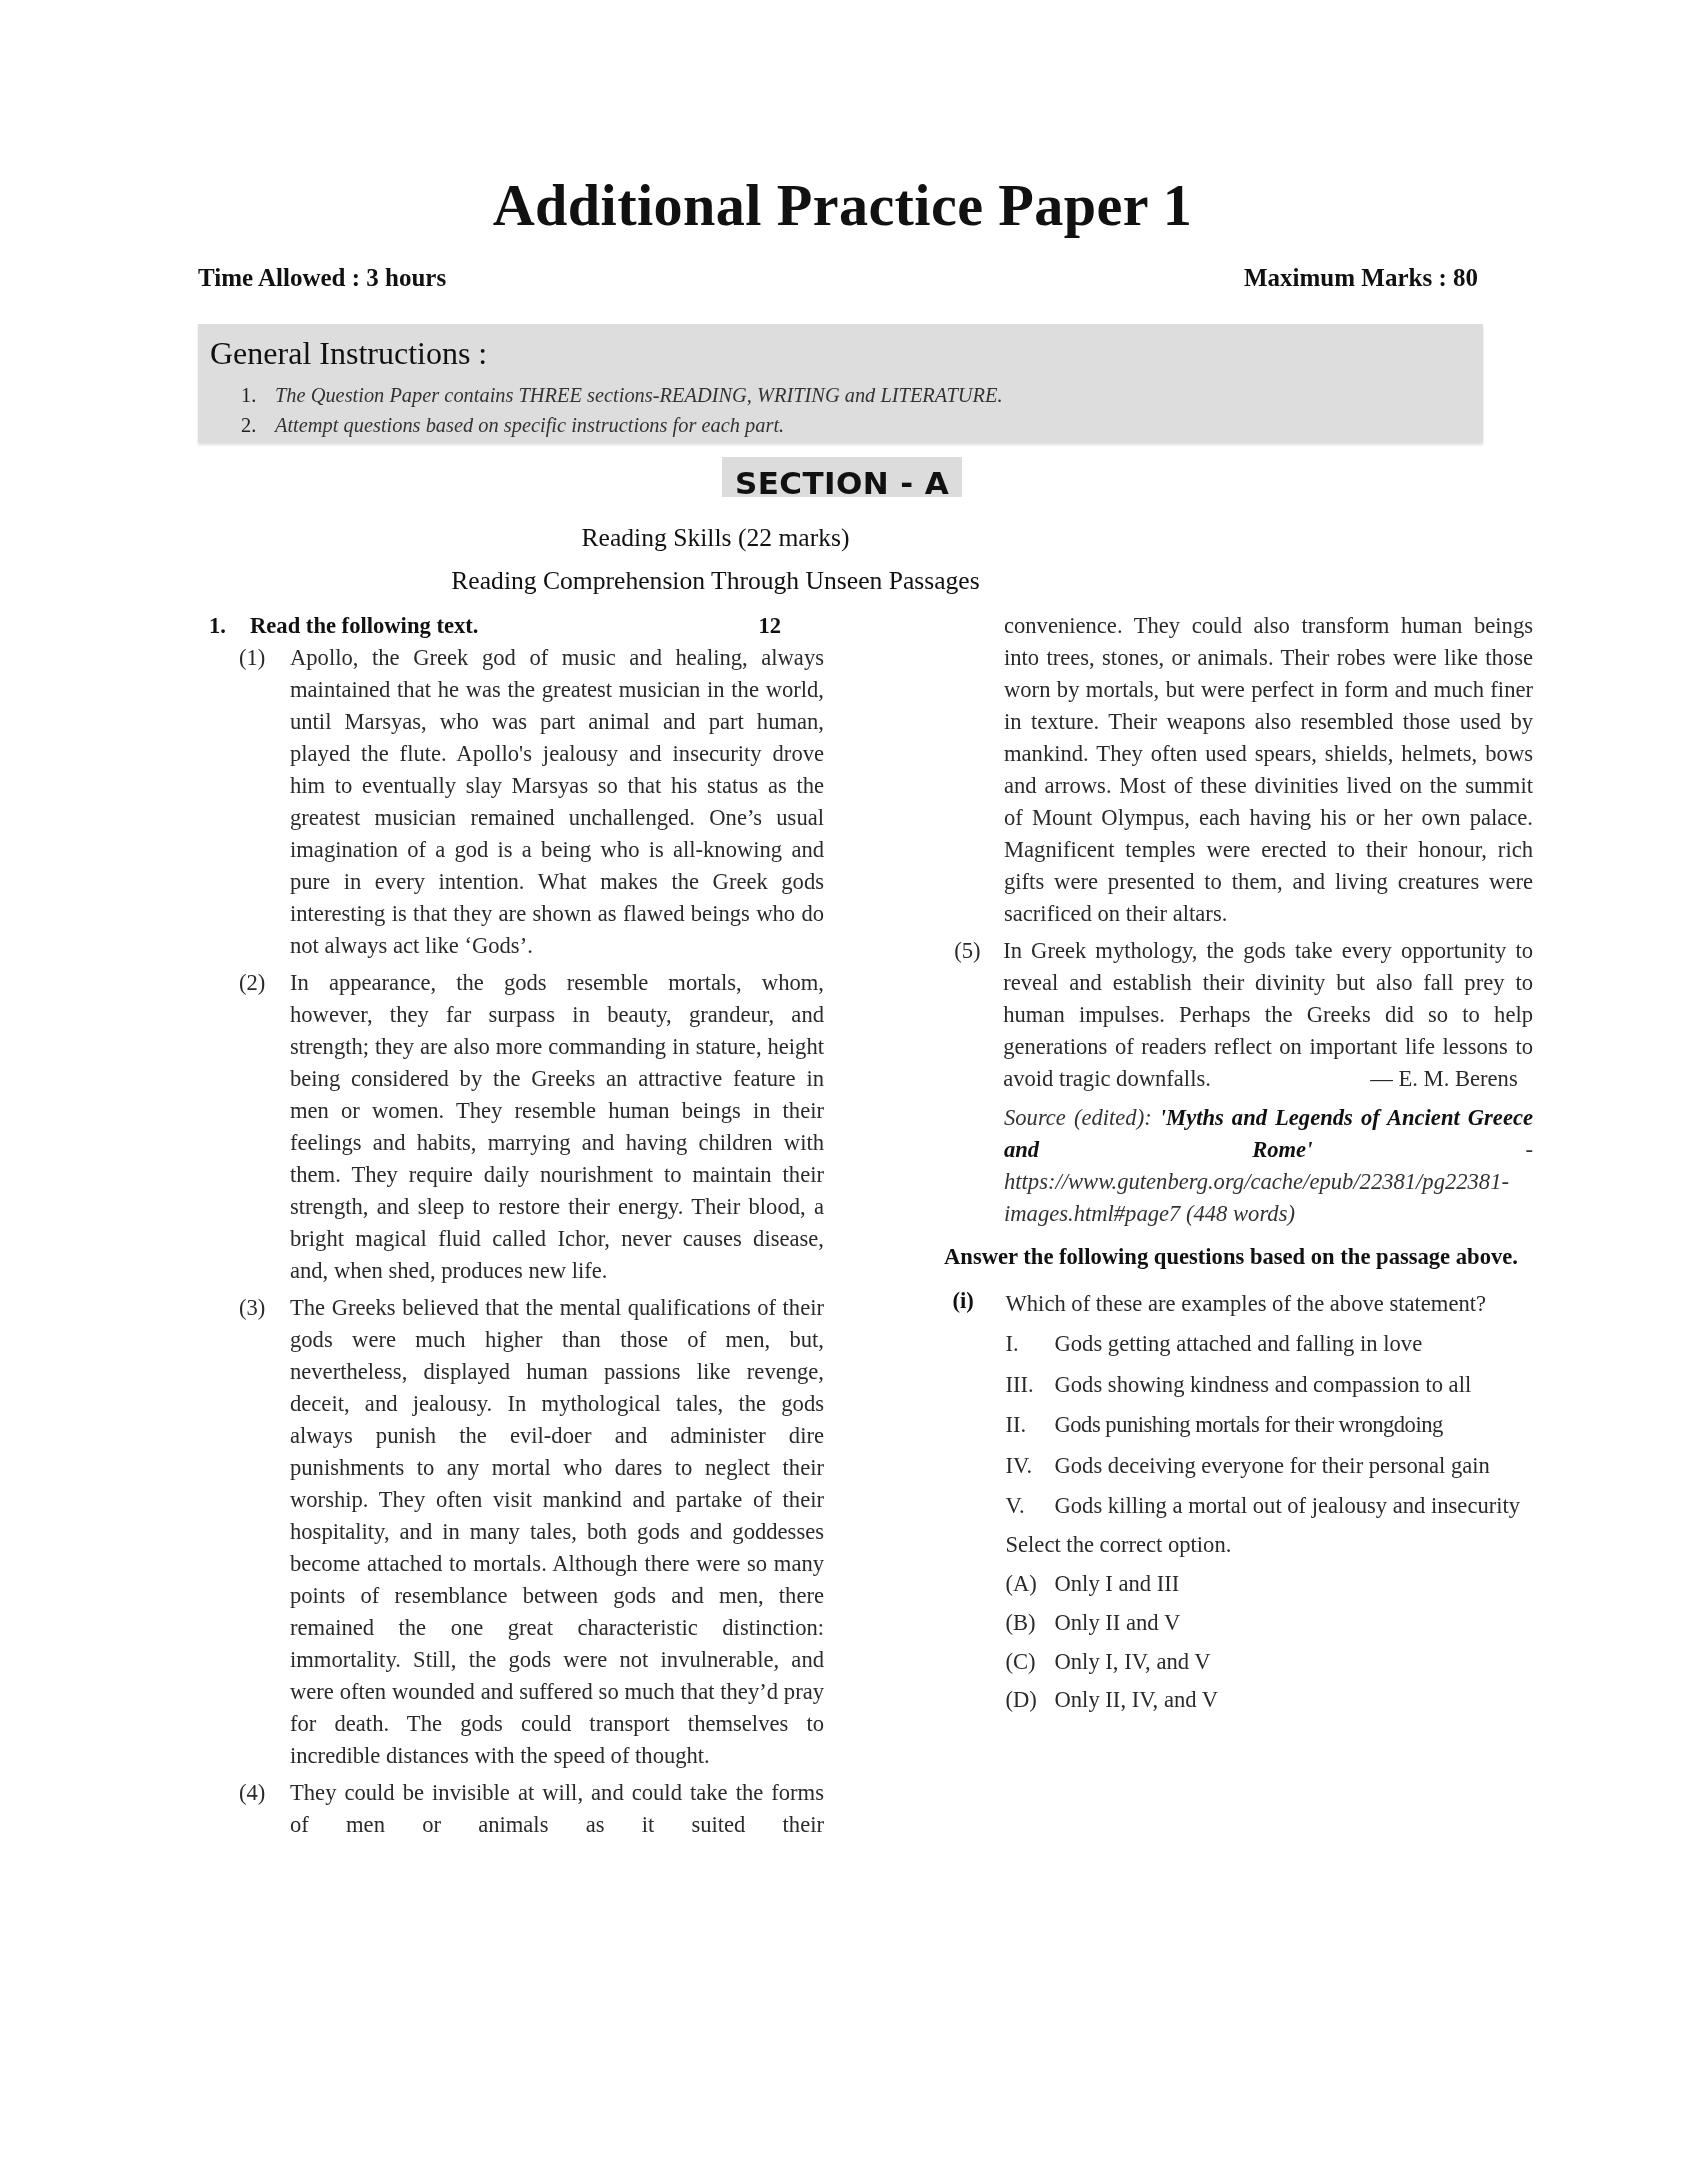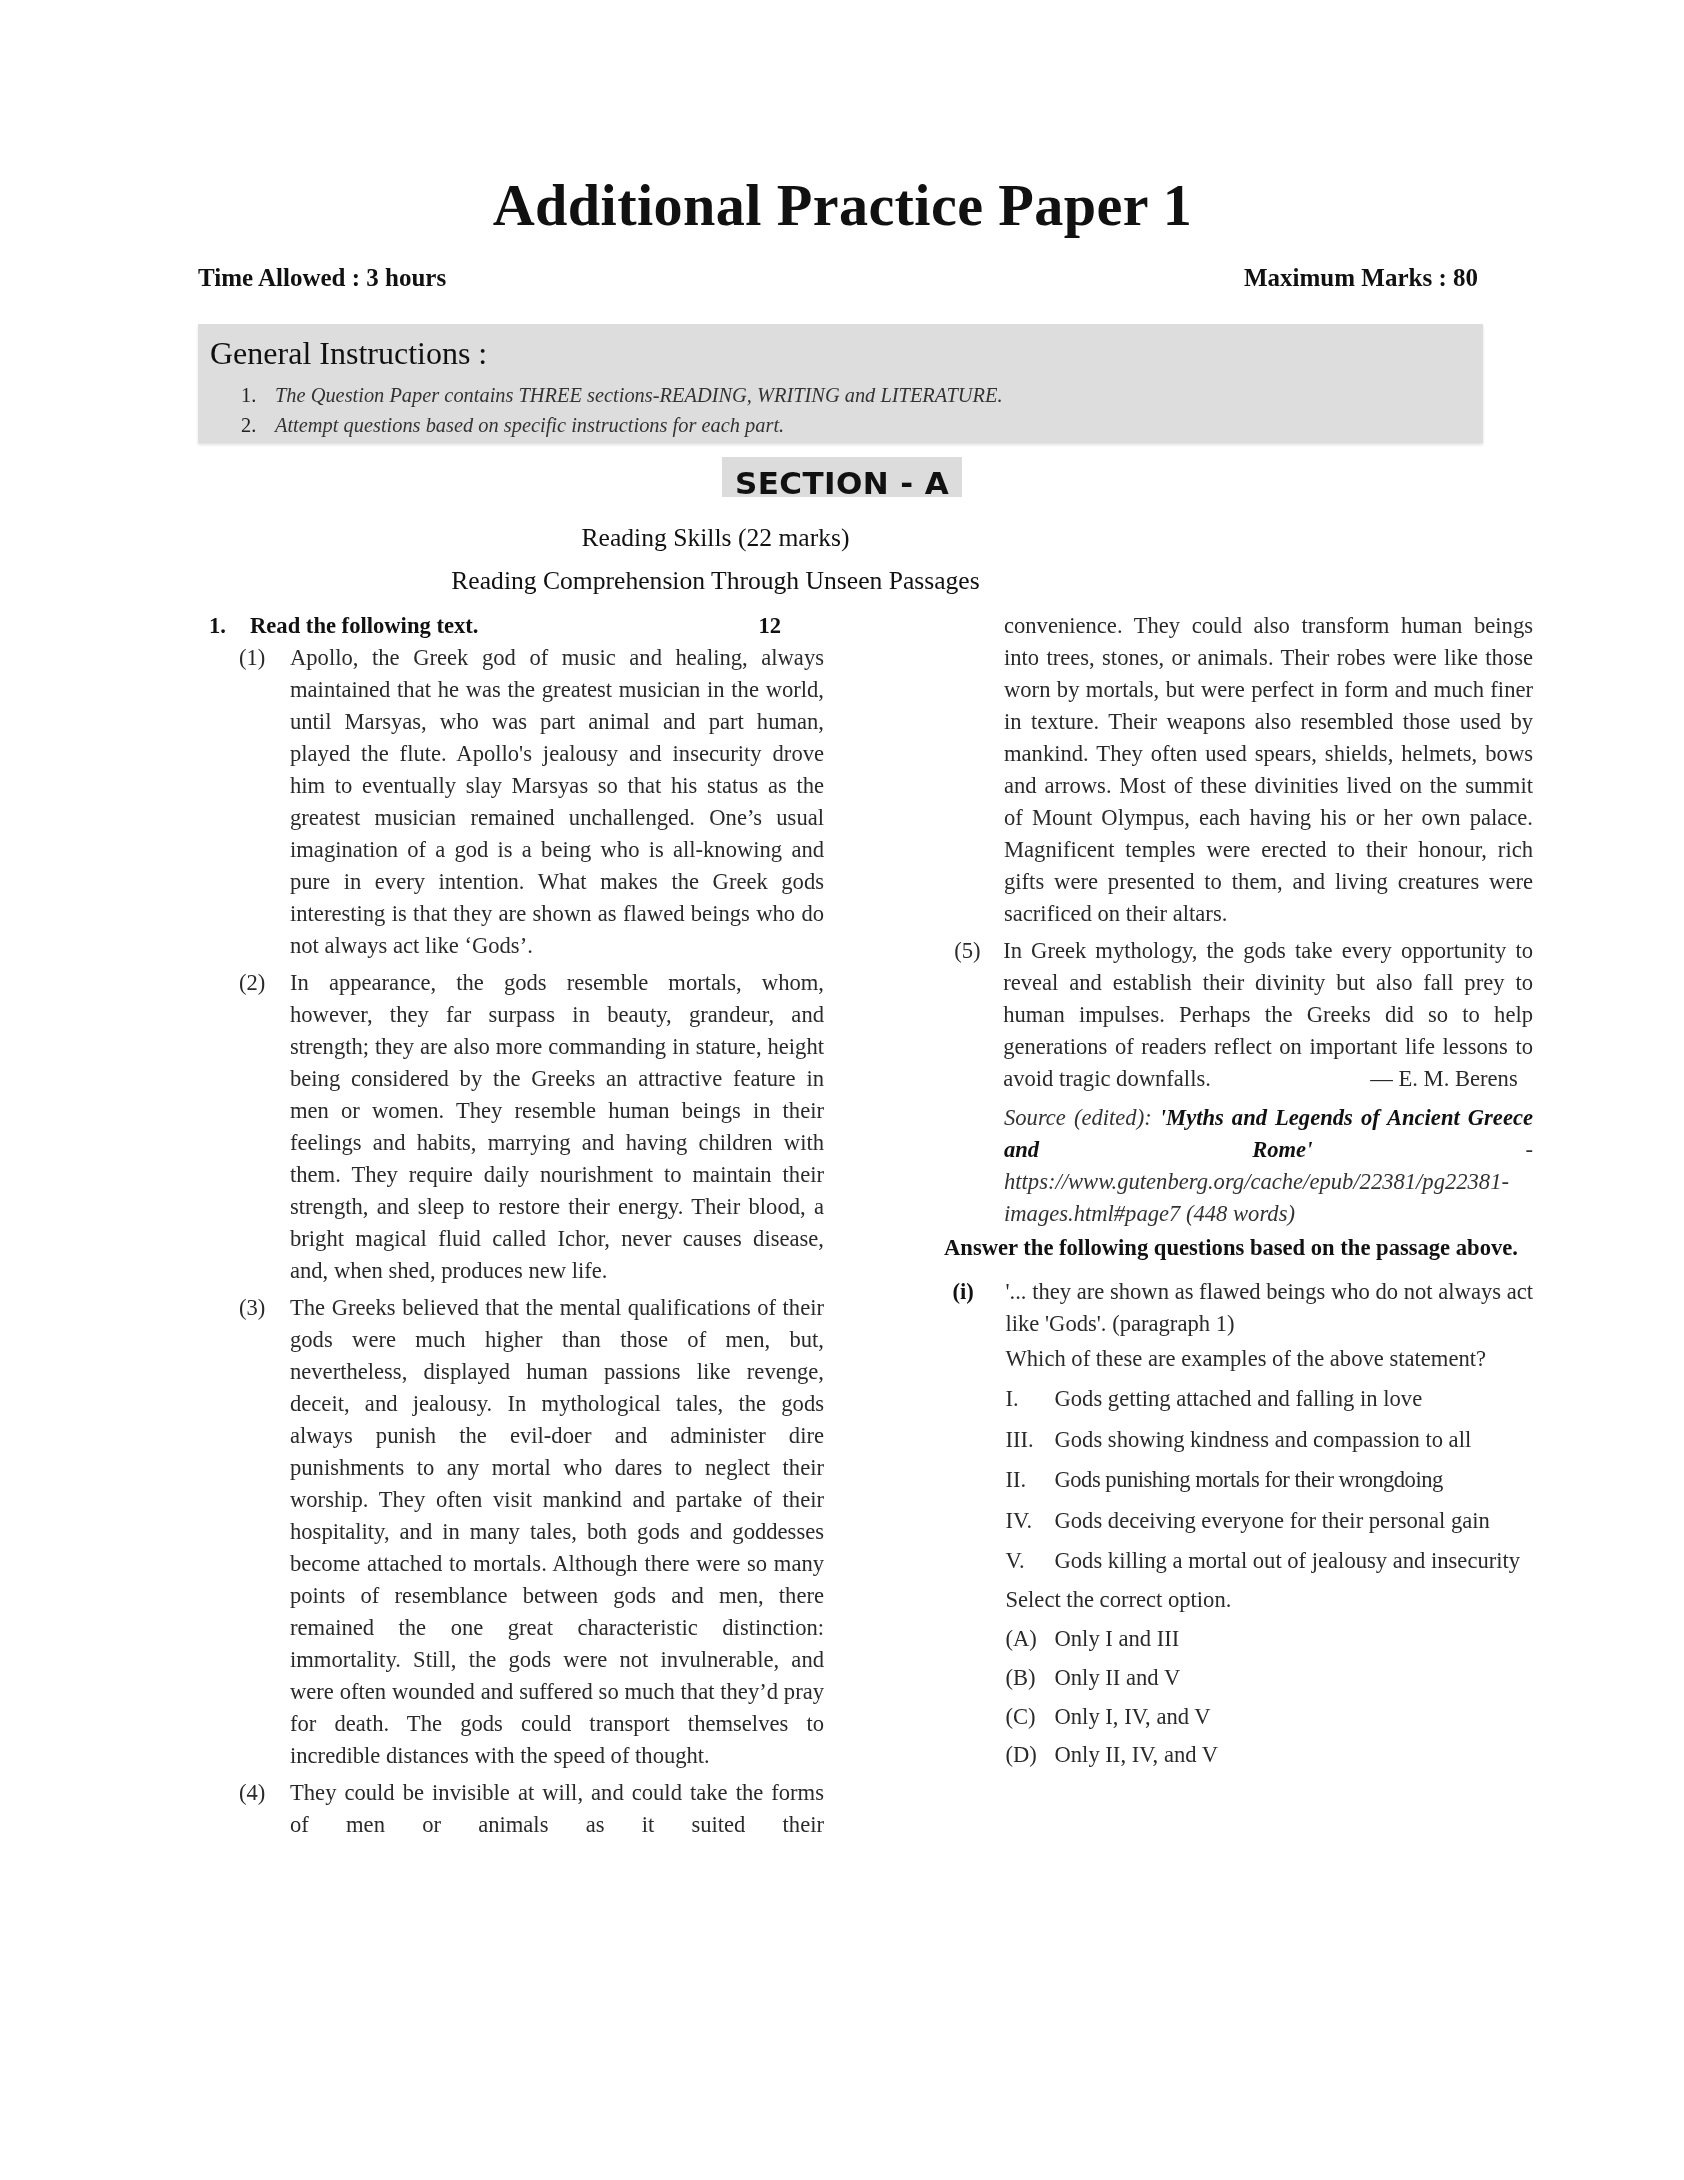--- a/index.html
+++ b/index.html
@@ -29,21 +29,21 @@
   .q-head .qn { display:inline-block; width:41px; }
   .para { display:flex; margin-top:0; }
   .para + .para { margin-top:5.1px; }
   .pnum { width:51px; flex:none; padding-left:27px; box-sizing:content-box; }
   .left .pnum { width:51px; padding-left:30px; }
   .ptext { flex:1; text-align:justify; }
   .right .pnum { padding-left:10.2px; width:49px; }
   .cont { padding-left:60px; text-align:justify; }
   .source { padding-left:60px; margin-top:6.8px; font-style:italic; color:#333; text-align:justify; }
   .source b { font-weight:bold; color:#111; }
-  .ans-head { font-weight:bold; color:#111; margin-top:2px; text-align:justify; }
+  .ans-head { font-weight:bold; color:#111; margin-top:11px; text-align:justify; }
   .question { display:flex; margin-top:12px; }
   .question .qlabel { width:49px; flex:none; padding-left:0; font-weight:bold; color:#111; }
   .question .qbody { flex:1; }
   .qtext { text-align:justify; }
   .qprompt { margin-top:3px; text-align:justify; }
   .roman { display:flex; margin-top:8.5px; }
   .roman .rn { width:49px; flex:none; }
   .roman .rt { flex:1; text-align:justify; }
   .select { margin-top:6.8px; }
   .opt { display:flex; margin-top:6.8px; }
@@ -113,21 +113,20 @@
 
   <div class="source">
     <span>Source (edited): </span><b>'Myths and Legends of Ancient Greece and Rome'</b><span> - https://www.gutenberg.org/cache/epub/22381/pg22381-images.html#page7 (448 words)</span>
   </div>
 
   <div class="ans-head">Answer the following questions based on the passage above.</div>
 
   <div class="question">
     <span class="qlabel" style="padding-left:8.5px;width:53px;">(i)</span>
     <div class="qbody">
-      <div class="qtext">'... they are shown as flawed beings who do not always act like 'Gods'. (paragraph 1)</div>
       <div class="qprompt">Which of these are examples of the above statement?</div>
 
       <div class="roman">
         <span class="rn">I.</span>
         <span class="rt">Gods getting attached and falling in love</span>
       </div>
       <div class="roman">
         <span class="rn">III.</span>
         <span class="rt">Gods showing kindness and compassion to all</span>
       </div>

